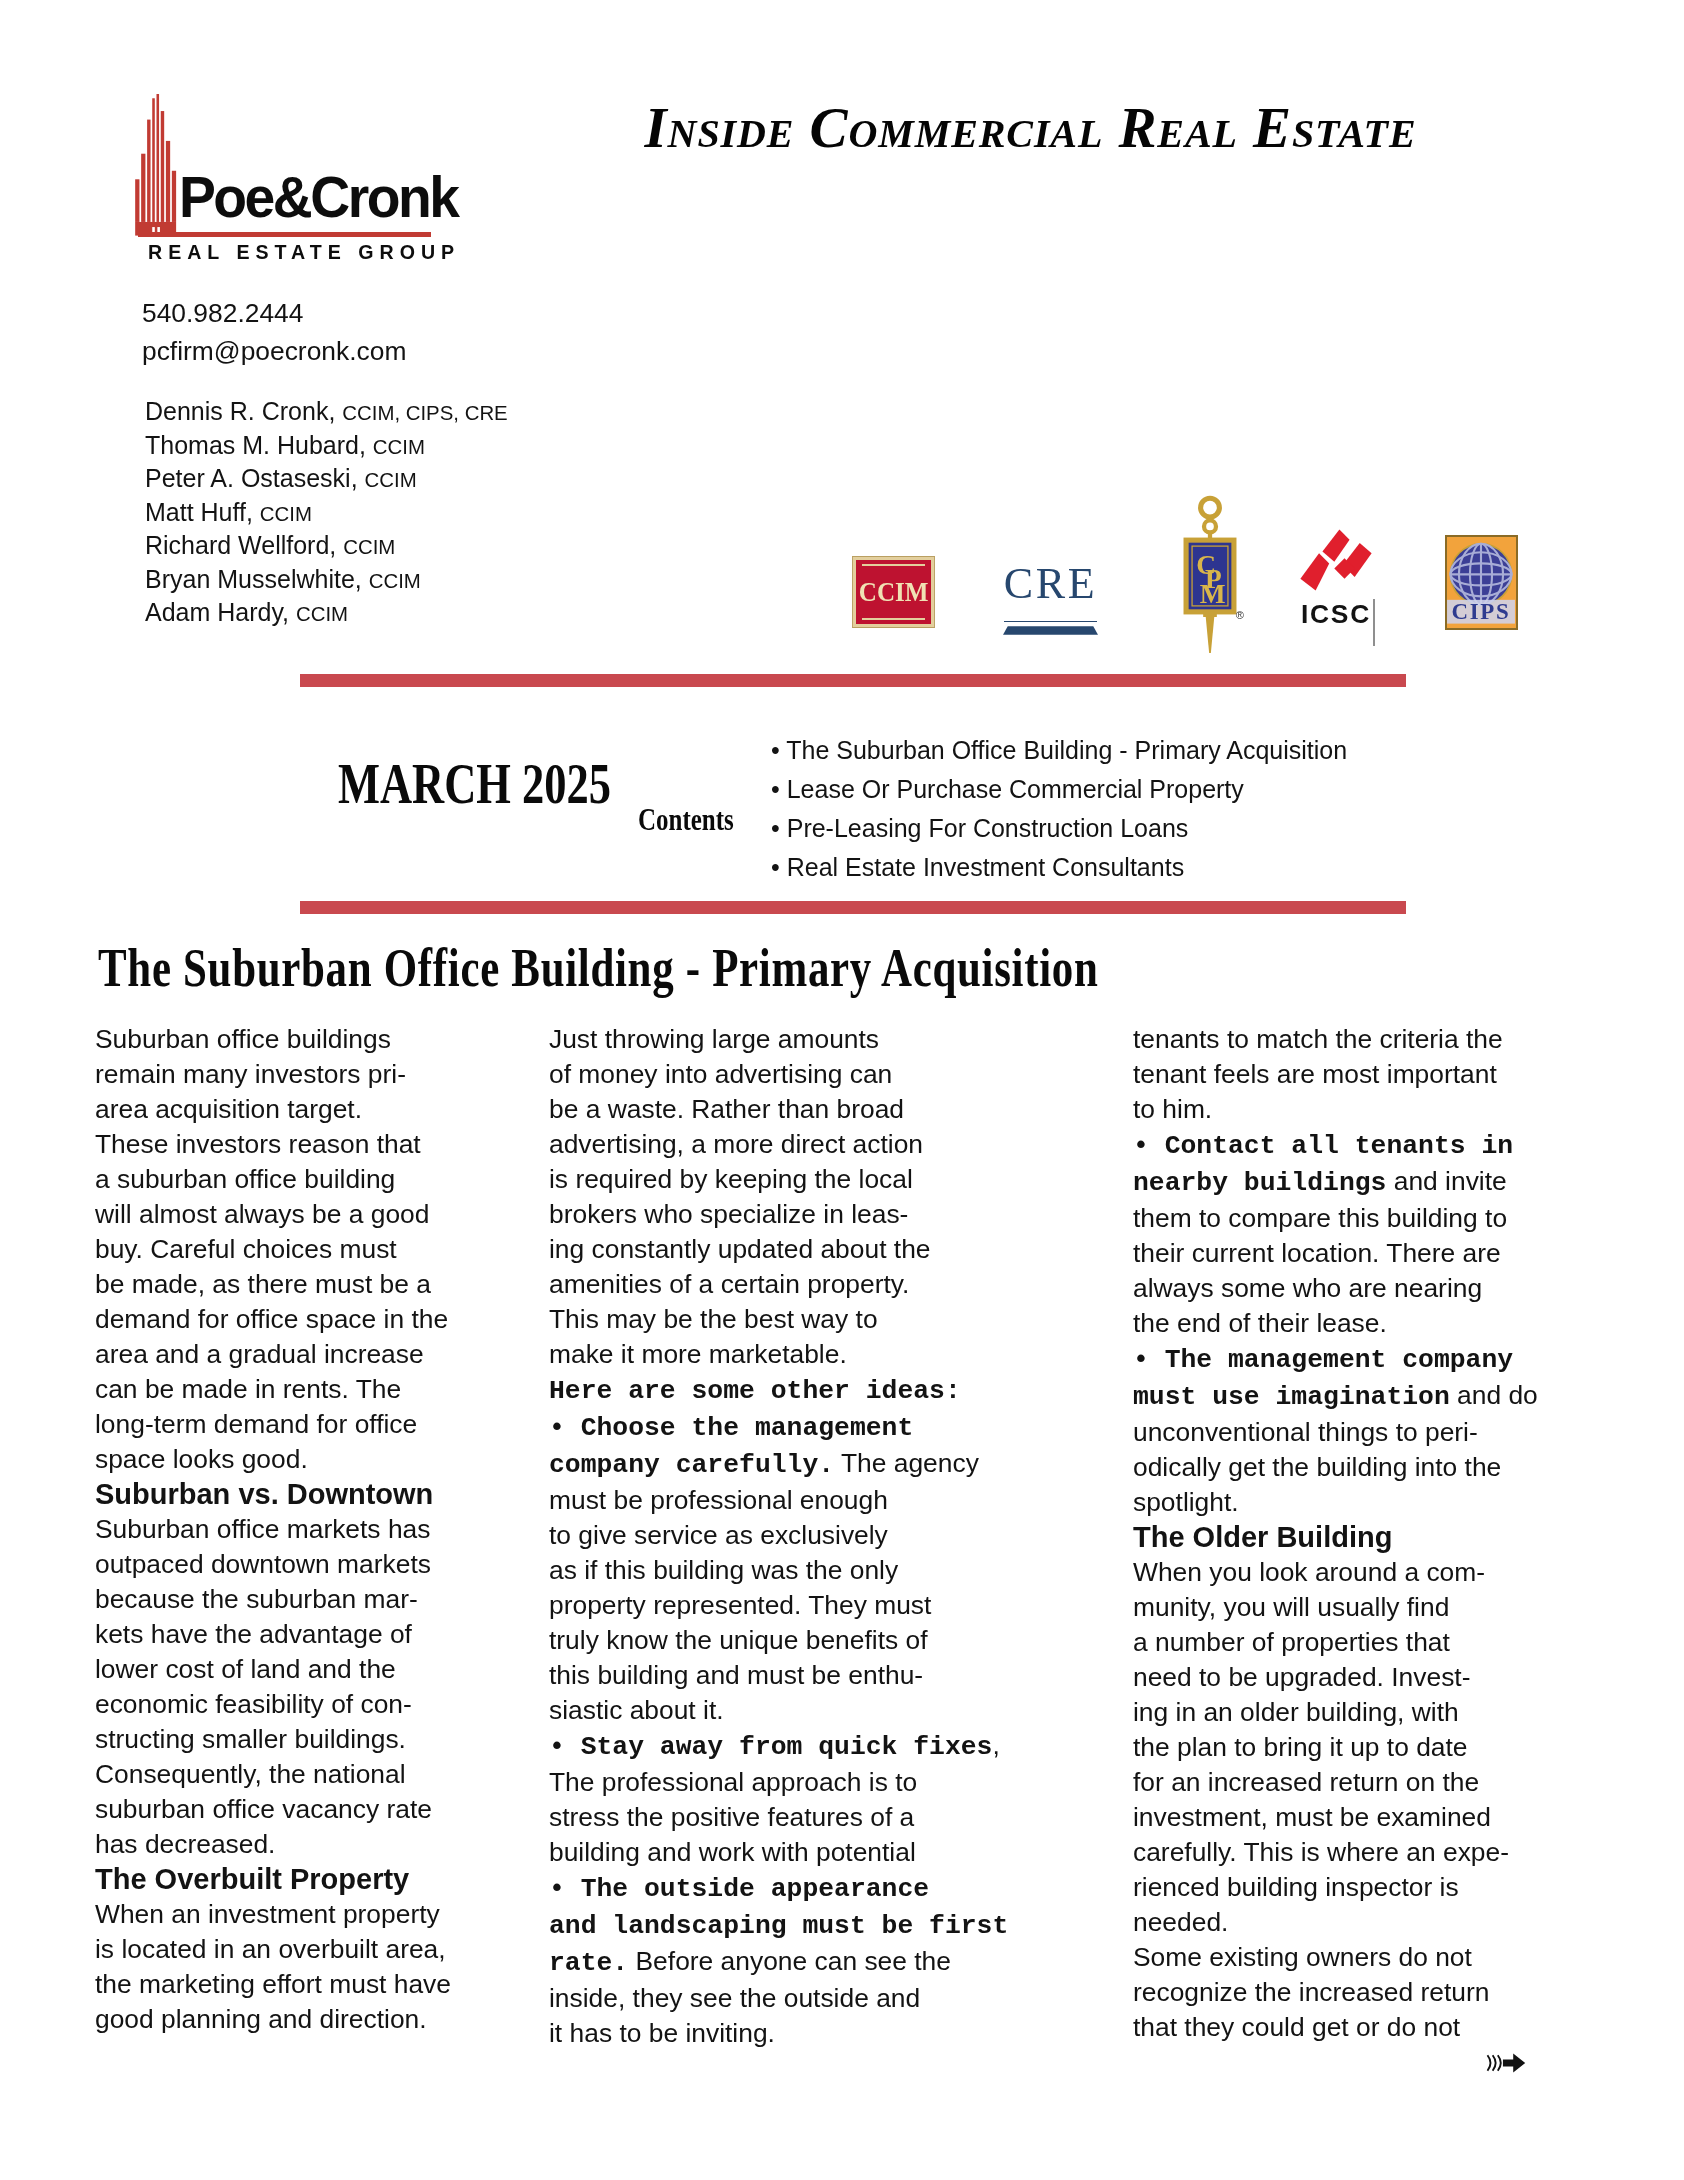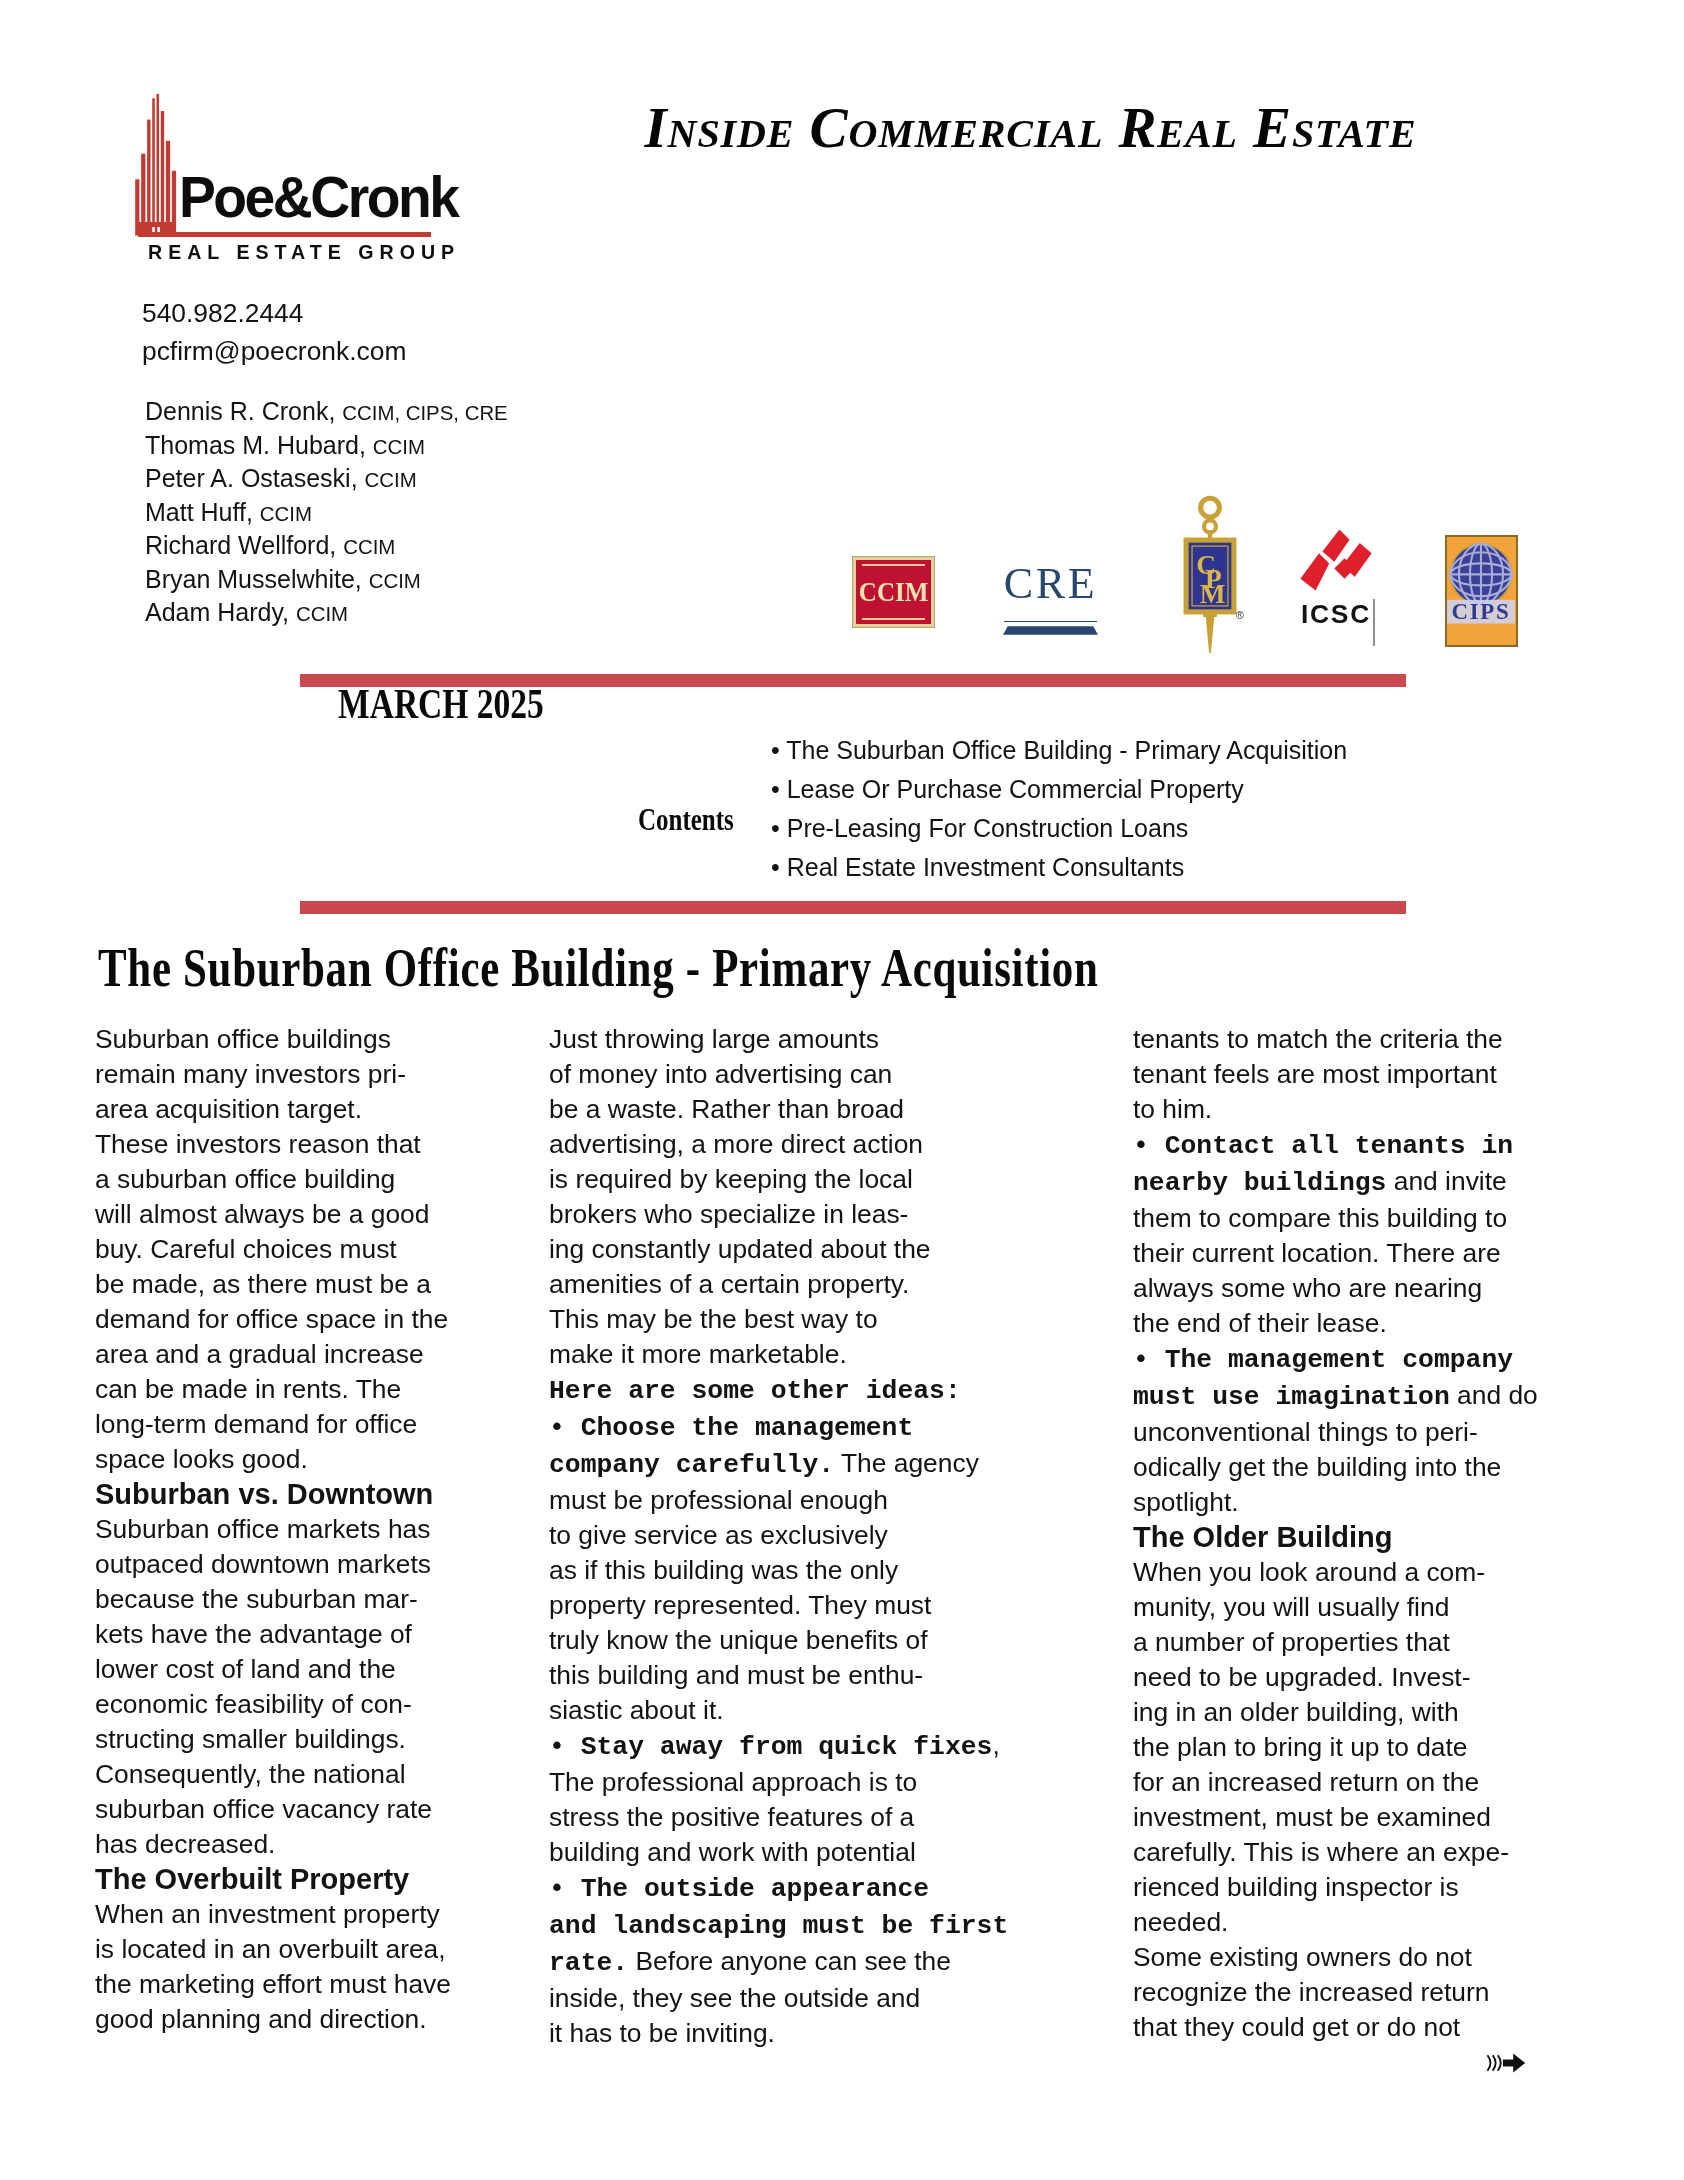--- a/index.html
+++ b/index.html
@@ -31,30 +31,30 @@
   .ccim-text{color:#F0E1B4;font-family:"Liberation Serif",serif;font-weight:bold;
              font-size:26.4px;line-height:1;transform:scaleX(.95);}
   .logo-cre{left:1003px;top:562px;width:95px;text-align:center;}
   .cre-text{font-family:"Liberation Serif",serif;font-size:44px;line-height:1;
             color:#27476E;letter-spacing:2.6px;border-bottom:1.7px solid #27476E;display:inline-block;padding-bottom:15px;}
   .cre-bar{margin-top:4.3px;height:8.5px;background:#27476E;clip-path:polygon(5% 0,95% 0,100% 100%,0 100%);}
   .logo-cpm{left:1174px;top:494px;width:72px;height:164px;}
   .logo-icsc{left:1297px;top:526px;width:78px;text-align:center;}
   .icsc-text{font-size:26.4px;font-weight:bold;letter-spacing:1.7px;color:#131313;margin-top:1.7px;}
   .icsc-divider{left:1373px;top:599px;width:1.7px;height:47px;background:#8f8f8f;}
-  .logo-cips{left:1445px;top:535px;width:73px;height:112px;background:#F2A33C;
+  .logo-cips{left:1445px;top:535px;width:73px;height:95px;background:#F2A33C;
              border:2.6px solid #8A6B26;box-sizing:border-box;overflow:hidden;}
 
   
   .red-rule{background:#C9494F;height:12.8px;width:1106px;left:300px;}
   .rule-top{top:674px;}
   .rule-bottom{top:901px;}
   .woodtype{font-family:"Liberation Serif",serif;font-weight:bold;color:#0a0a0a;
             display:inline-block;transform:scaleX(.78);transform-origin:0 0;white-space:nowrap;}
-  .issue-date{left:338px;top:679px;font-size:43px;}
+  .issue-date{left:338px;top:750px;font-size:57px;}
   .contents-label{left:610px;top:801px;font-size:32px;margin-left:28px;}
   .contents-list{left:771px;top:731px;list-style:none;margin:0;padding:0;}
   .contents-list li{font-size:25px;line-height:39px;white-space:nowrap;}
   .contents-list li::before{content:"• ";}
 
   
   .headline{left:98px;top:935px;font-size:55px;letter-spacing:0.9px;}
   .col{top:1022px;}
   .col1{left:95px;width:434px;}
   .col2{left:549px;width:443px;}

